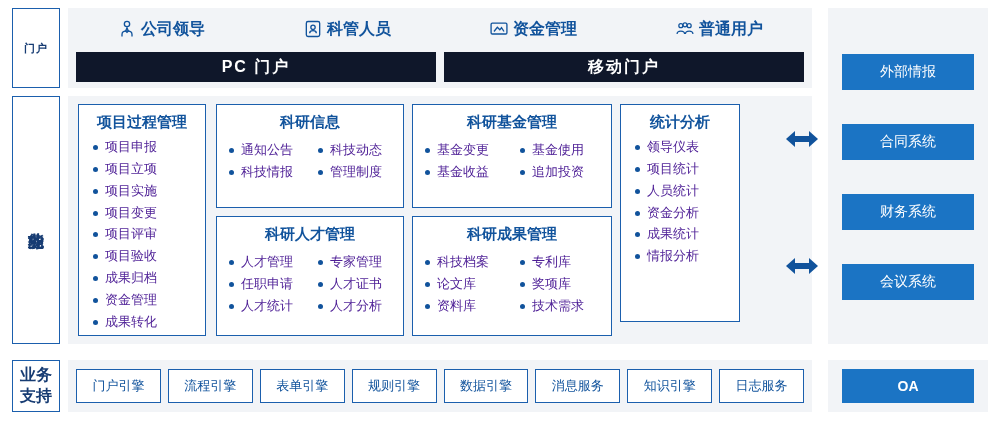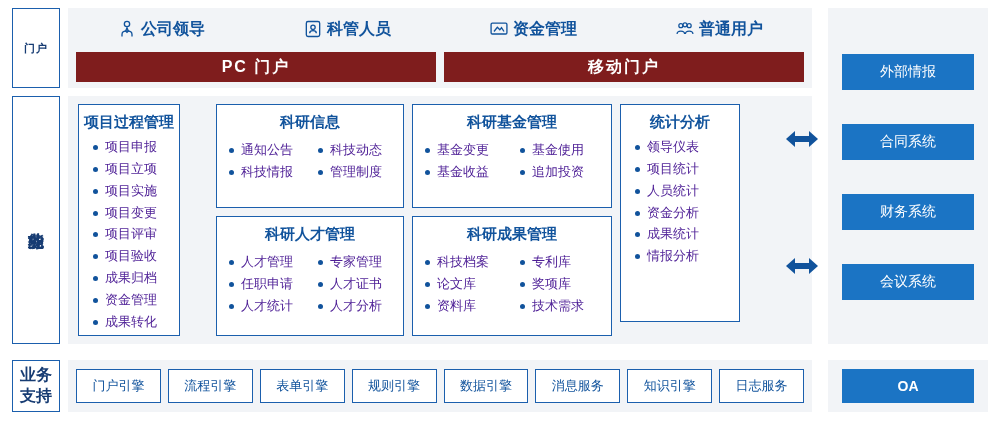--- a/index.html
+++ b/index.html
@@ -27,21 +27,21 @@
   .panel{
     background:#f2f4f7;
     box-sizing:border-box;
   }
   .whitebox{
     background:#ffffff;
     border:1px solid #1b5fad;
     box-sizing:border-box;
   }
   .bluebar{
-    background:#7f1d1d;
+    background:#0f172a;
     color:#ffffff;
     font-weight:bold;
     display:flex;align-items:center;justify-content:center;
     box-sizing:border-box;
   }
   .bluecard{
     background:#1b74c4;
     color:#ffffff;
     display:flex;align-items:center;justify-content:center;
     font-size:14px;
@@ -80,21 +80,21 @@
   .bullets li{
     position:relative;padding-left:12px;margin:3px 0;line-height:1.45;
   }
   .bullets li::before{
     content:"";position:absolute;left:0;top:7px;
     width:5px;height:5px;border-radius:50%;background:#11539c;
   }
   .cols2{display:flex;gap:4px;padding:0 6px 6px;}
   .cols2 .bullets{flex:1;padding-left:6px;}
 
-  #card-process{position:absolute;left:10px;top:8px;width:102px;height:232px;}
+  #card-process{position:absolute;left:10px;top:8px;width:128px;height:232px;}
   #card-info{position:absolute;left:148px;top:8px;width:188px;height:104px;}
   #card-talent{position:absolute;left:148px;top:120px;width:188px;height:120px;}
   #card-fund{position:absolute;left:344px;top:8px;width:200px;height:104px;}
   #card-achieve{position:absolute;left:344px;top:120px;width:200px;height:120px;}
   #card-stat{position:absolute;left:552px;top:8px;width:120px;height:218px;}
 
   
   #support-label{position:absolute;left:12px;top:360px;width:48px;height:52px;font-size:16px;}
   #support-panel{position:absolute;left:68px;top:360px;width:744px;height:52px;}
   .engines{

